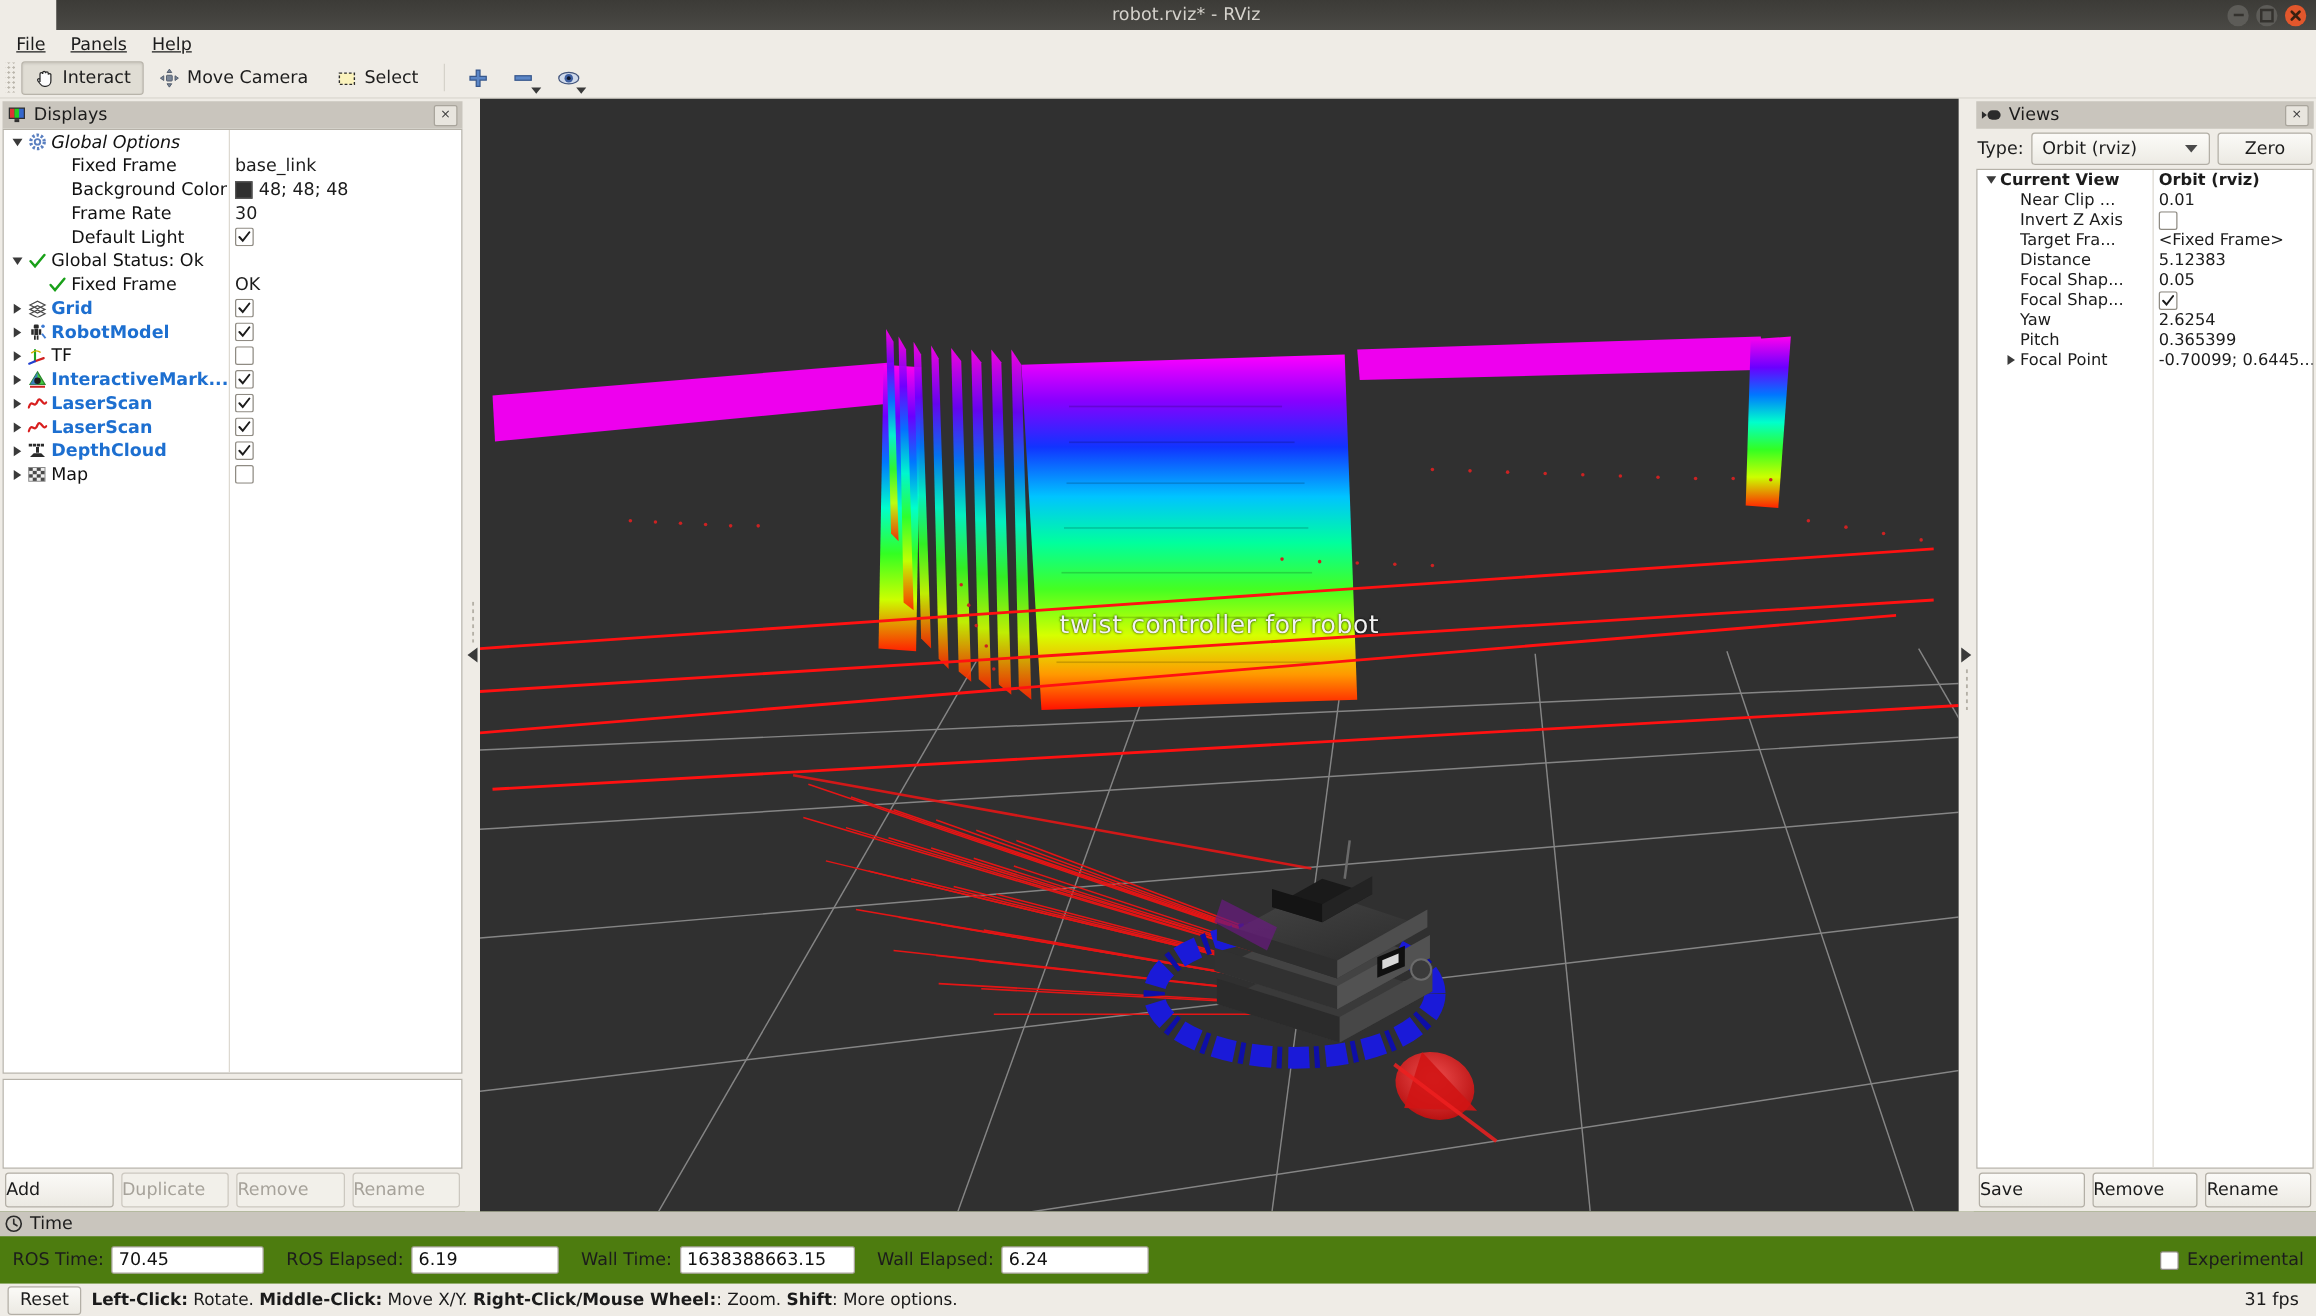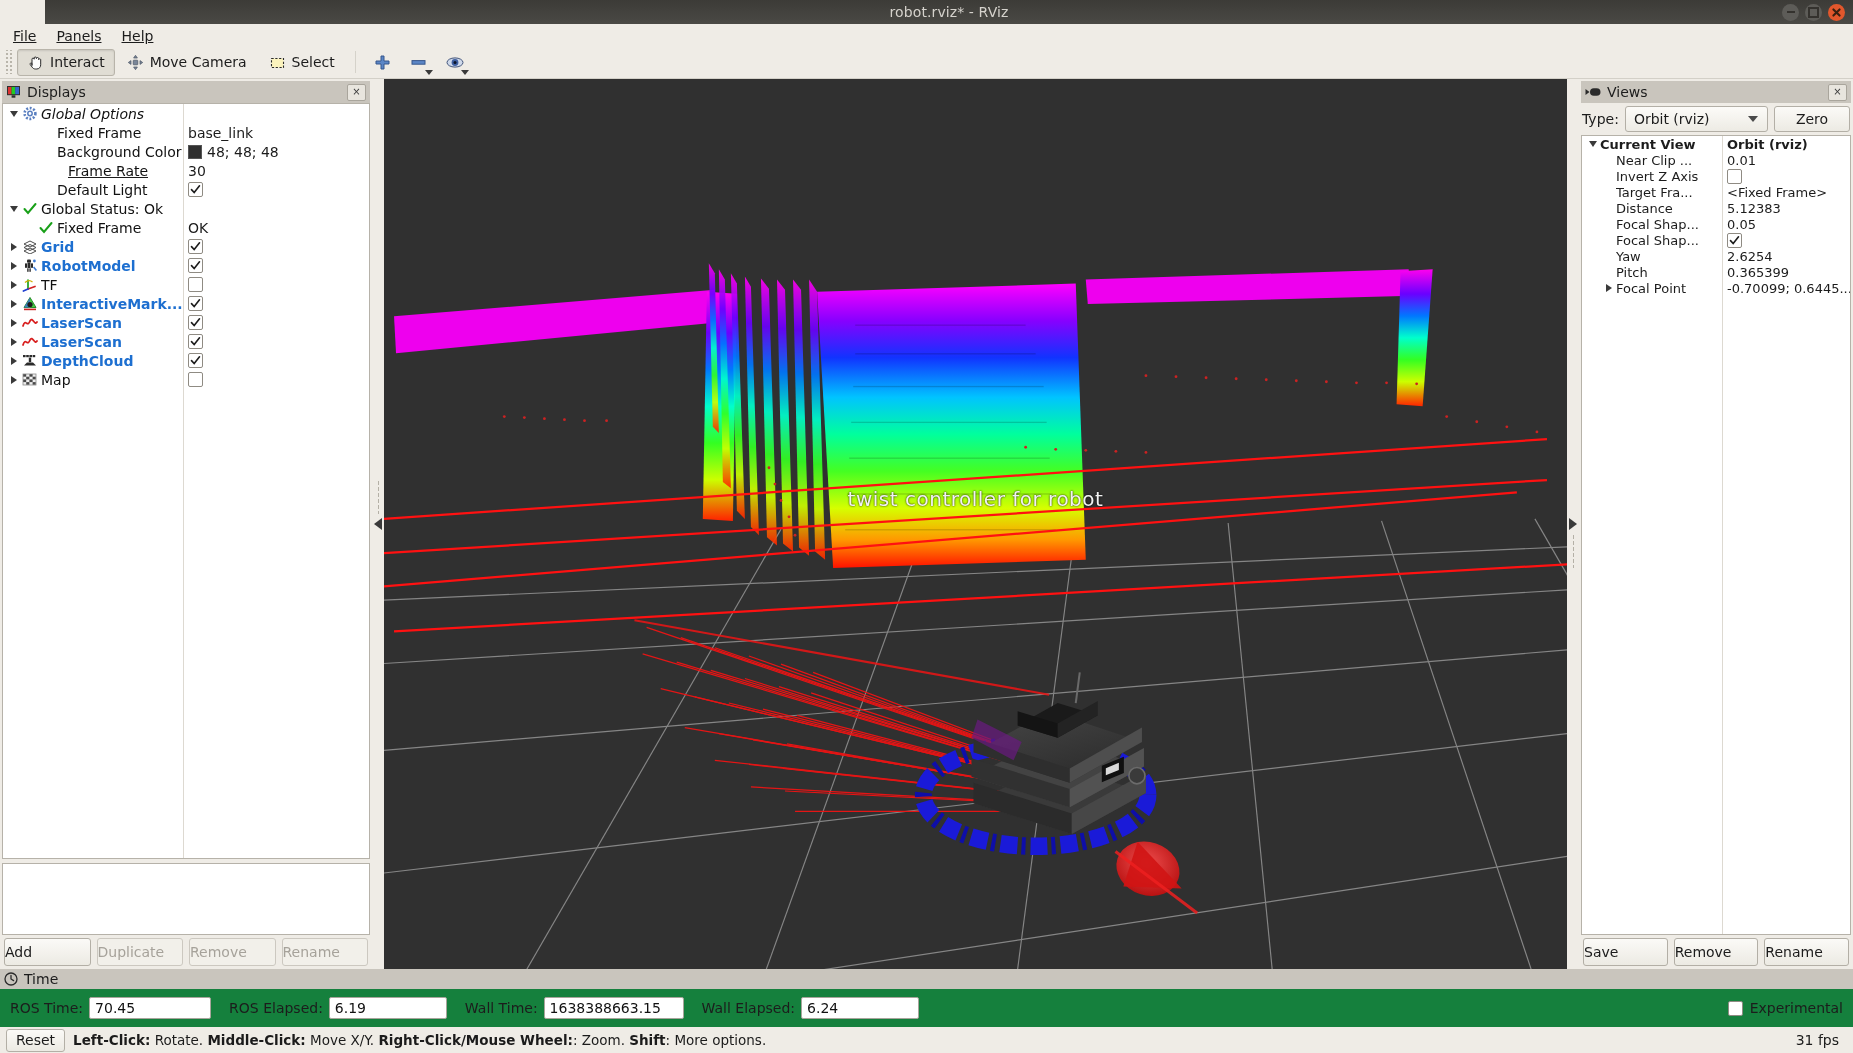--- a/index.html
+++ b/index.html
@@ -96,21 +96,21 @@
   .combo .carr{width:0;height:0;border-left:5px solid transparent;border-right:5px solid transparent;border-top:6px solid #4a4a4a;margin-right:5px;}
   .zerobtn{width:74px;height:24px;border:1px solid #b3afa6;border-radius:3px;background:linear-gradient(#fbfaf7,#eceae3);
            display:flex;align-items:center;justify-content:center;font-size:14px;}
   .vtree{flex:1 1 auto;background:#fff;border:1px solid #b6b2a9;overflow:hidden;position:relative;}
   .vtree-splitline{position:absolute;left:140px;top:0;bottom:0;width:1px;background:#ddd9d1;}
   .vrow{display:flex;align-items:center;height:16px;font-size:13px;}
   .vrow .vc1{width:140px;display:flex;align-items:center;box-sizing:border-box;overflow:hidden;white-space:nowrap;}
   .vrow .vc2{flex:1;padding-left:5px;box-sizing:border-box;overflow:hidden;white-space:nowrap;}
 
   
-  .timepanel{flex:0 0 58px;background:#15803d;display:flex;flex-direction:column;}
+  .timepanel{flex:0 0 58px;background:#4d7c0f;display:flex;flex-direction:column;}
   .time-title{height:20px;flex:0 0 20px;background:#c9c5bd;display:flex;align-items:center;gap:6px;padding:0 4px;font-size:14px;}
   .time-body{flex:1;display:flex;align-items:center;gap:8px;padding:0 10px;box-sizing:border-box;}
   .tfield{display:flex;align-items:center;gap:6px;}
   .tfield .tl{font-size:14px;white-space:nowrap;}
   .tinput{height:22px;border:1px solid #a8a49b;background:#fff;border-radius:2px;display:flex;align-items:center;
           padding:0 5px;font-size:14px;color:#111;box-sizing:border-box;}
   .exp{margin-left:auto;display:flex;align-items:center;gap:7px;font-size:14px;}
 
   
   .statusbar{flex:0 0 26px;background:#efece6;display:flex;align-items:center;gap:8px;padding:0 6px;box-sizing:border-box;}
@@ -249,21 +249,21 @@
                 <span class="expander"></span>
                 <span class="ticon" style="visibility: hidden;"></span>
                 <span class="lbl plain">Background Color</span>
               </div>
               <div class="c2">
                 <span class="swatch" style="background: rgb(48, 48, 48);"></span>
                 <span>48; 48; 48</span>
               </div>
             </div>
             <div class="row">
-              <div class="c1" style="padding-left: 31px; text-decoration: underline;">
+              <div class="c1" style="padding-left: 20px;">
                 <span class="expander"></span>
                 <span class="ticon" style="visibility: hidden;"></span>
                 <span class="lbl plain">Frame Rate</span>
               </div>
               <div class="c2">
                 <span>30</span>
               </div>
             </div>
             <div class="row">
               <div class="c1" style="padding-left: 20px;">

